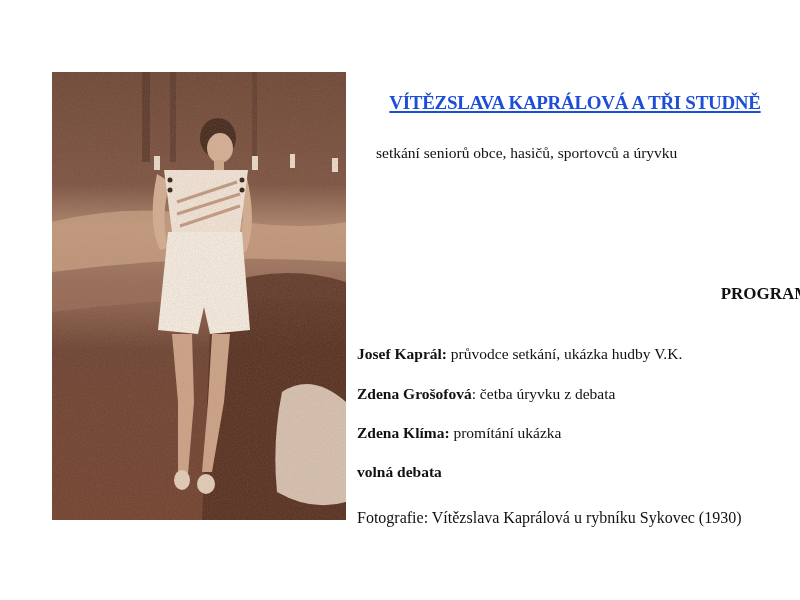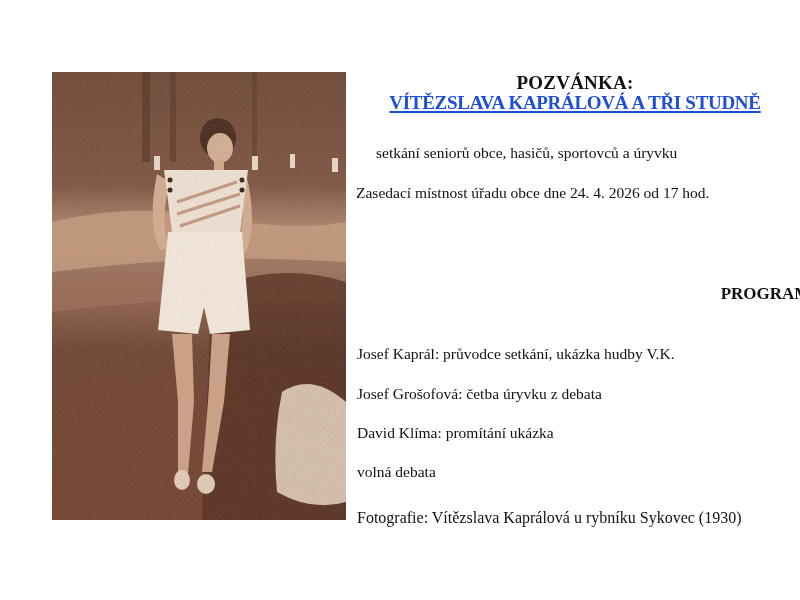--- a/index.html
+++ b/index.html
@@ -22,21 +22,21 @@
       font-weight: bold; font-size: 19px; color: #1d4ed8; text-decoration: underline;
       text-decoration-thickness: 1.5px; text-underline-offset: 2px; letter-spacing: -0.3px;
     }
     .line1 { position: absolute; top: 144px; left: 26px; font-size: 15.5px; white-space: nowrap; }
     .line2 { position: absolute; top: 184px; left: 6px; font-size: 15.5px; white-space: nowrap; }
     .program-heading {
       position: absolute; top: 284px; left: 16px; width: 450px; text-align: right;
       font-weight: bold; font-size: 17px;
     }
     .prog-item { position: absolute; left: 7px; font-size: 15.5px; white-space: nowrap; }
-    .prog-item b { font-weight: normal; }
+    .prog-item b { font-weight: bold; }
     .caption { position: absolute; top: 509px; left: 7px; font-size: 16px; white-space: nowrap; }
   </style>
 </head>
 <body>
 
 <div class="photo">
   <svg viewBox="0 0 294 448" preserveAspectRatio="none">
     <defs>
       <linearGradient id="bg" x1="0" y1="0" x2="0" y2="1">
         <stop offset="0" stop-color="#6a4434"></stop>
@@ -93,34 +93,32 @@
     <path d="M120 262 L140 262 L142 330 L136 402 L126 402 L126 330 Z" fill="#cfa68a"></path>
     <path d="M160 262 L178 262 L172 330 L160 400 L150 400 L156 330 Z" fill="#cfa68a"></path>
 
     <ellipse cx="130" cy="408" rx="8" ry="10" fill="#e7d4c2"></ellipse>
     <ellipse cx="154" cy="412" rx="9" ry="10" fill="#e7d4c2"></ellipse>
     <rect width="294" height="448" filter="url(#grain)" opacity="0.9"></rect>
   </svg>
 </div>
 
 <div class="right">
-  <div class="title">POZVÁNKA:</div>
   <div class="subtitle">VÍTĚZSLAVA KAPRÁLOVÁ A TŘI STUDNĚ</div>
   <div class="line1">setkání seniorů obce, hasičů, sportovců a úryvku</div>
-  <div class="line2">Zasedací místnost úřadu obce dne 24. 4. 2026 od 17 hod.</div>
 
   <div class="program-heading">PROGRAM:</div>
 
   <div class="prog-item" style="top:345px">
     <b>Josef Kaprál:</b><span> průvodce setkání, ukázka hudby V.K.</span>
   </div>
   <div class="prog-item" style="top:385px">
-    <b>Josef Grošofová</b><span>: četba úryvku z debata</span>
+    <b>Zdena Grošofová</b><span>: četba úryvku z debata</span>
   </div>
   <div class="prog-item" style="top:424px">
-    <b>David Klíma:</b><span> promítání ukázka</span>
+    <b>Zdena Klíma:</b><span> promítání ukázka</span>
   </div>
   <div class="prog-item" style="top:463px">
     <b>volná debata</b><span></span>
   </div>
 
   <div class="caption">Fotografie: Vítězslava Kaprálová u rybníku Sykovec (1930)</div>
 </div>
 
 </body></html>

